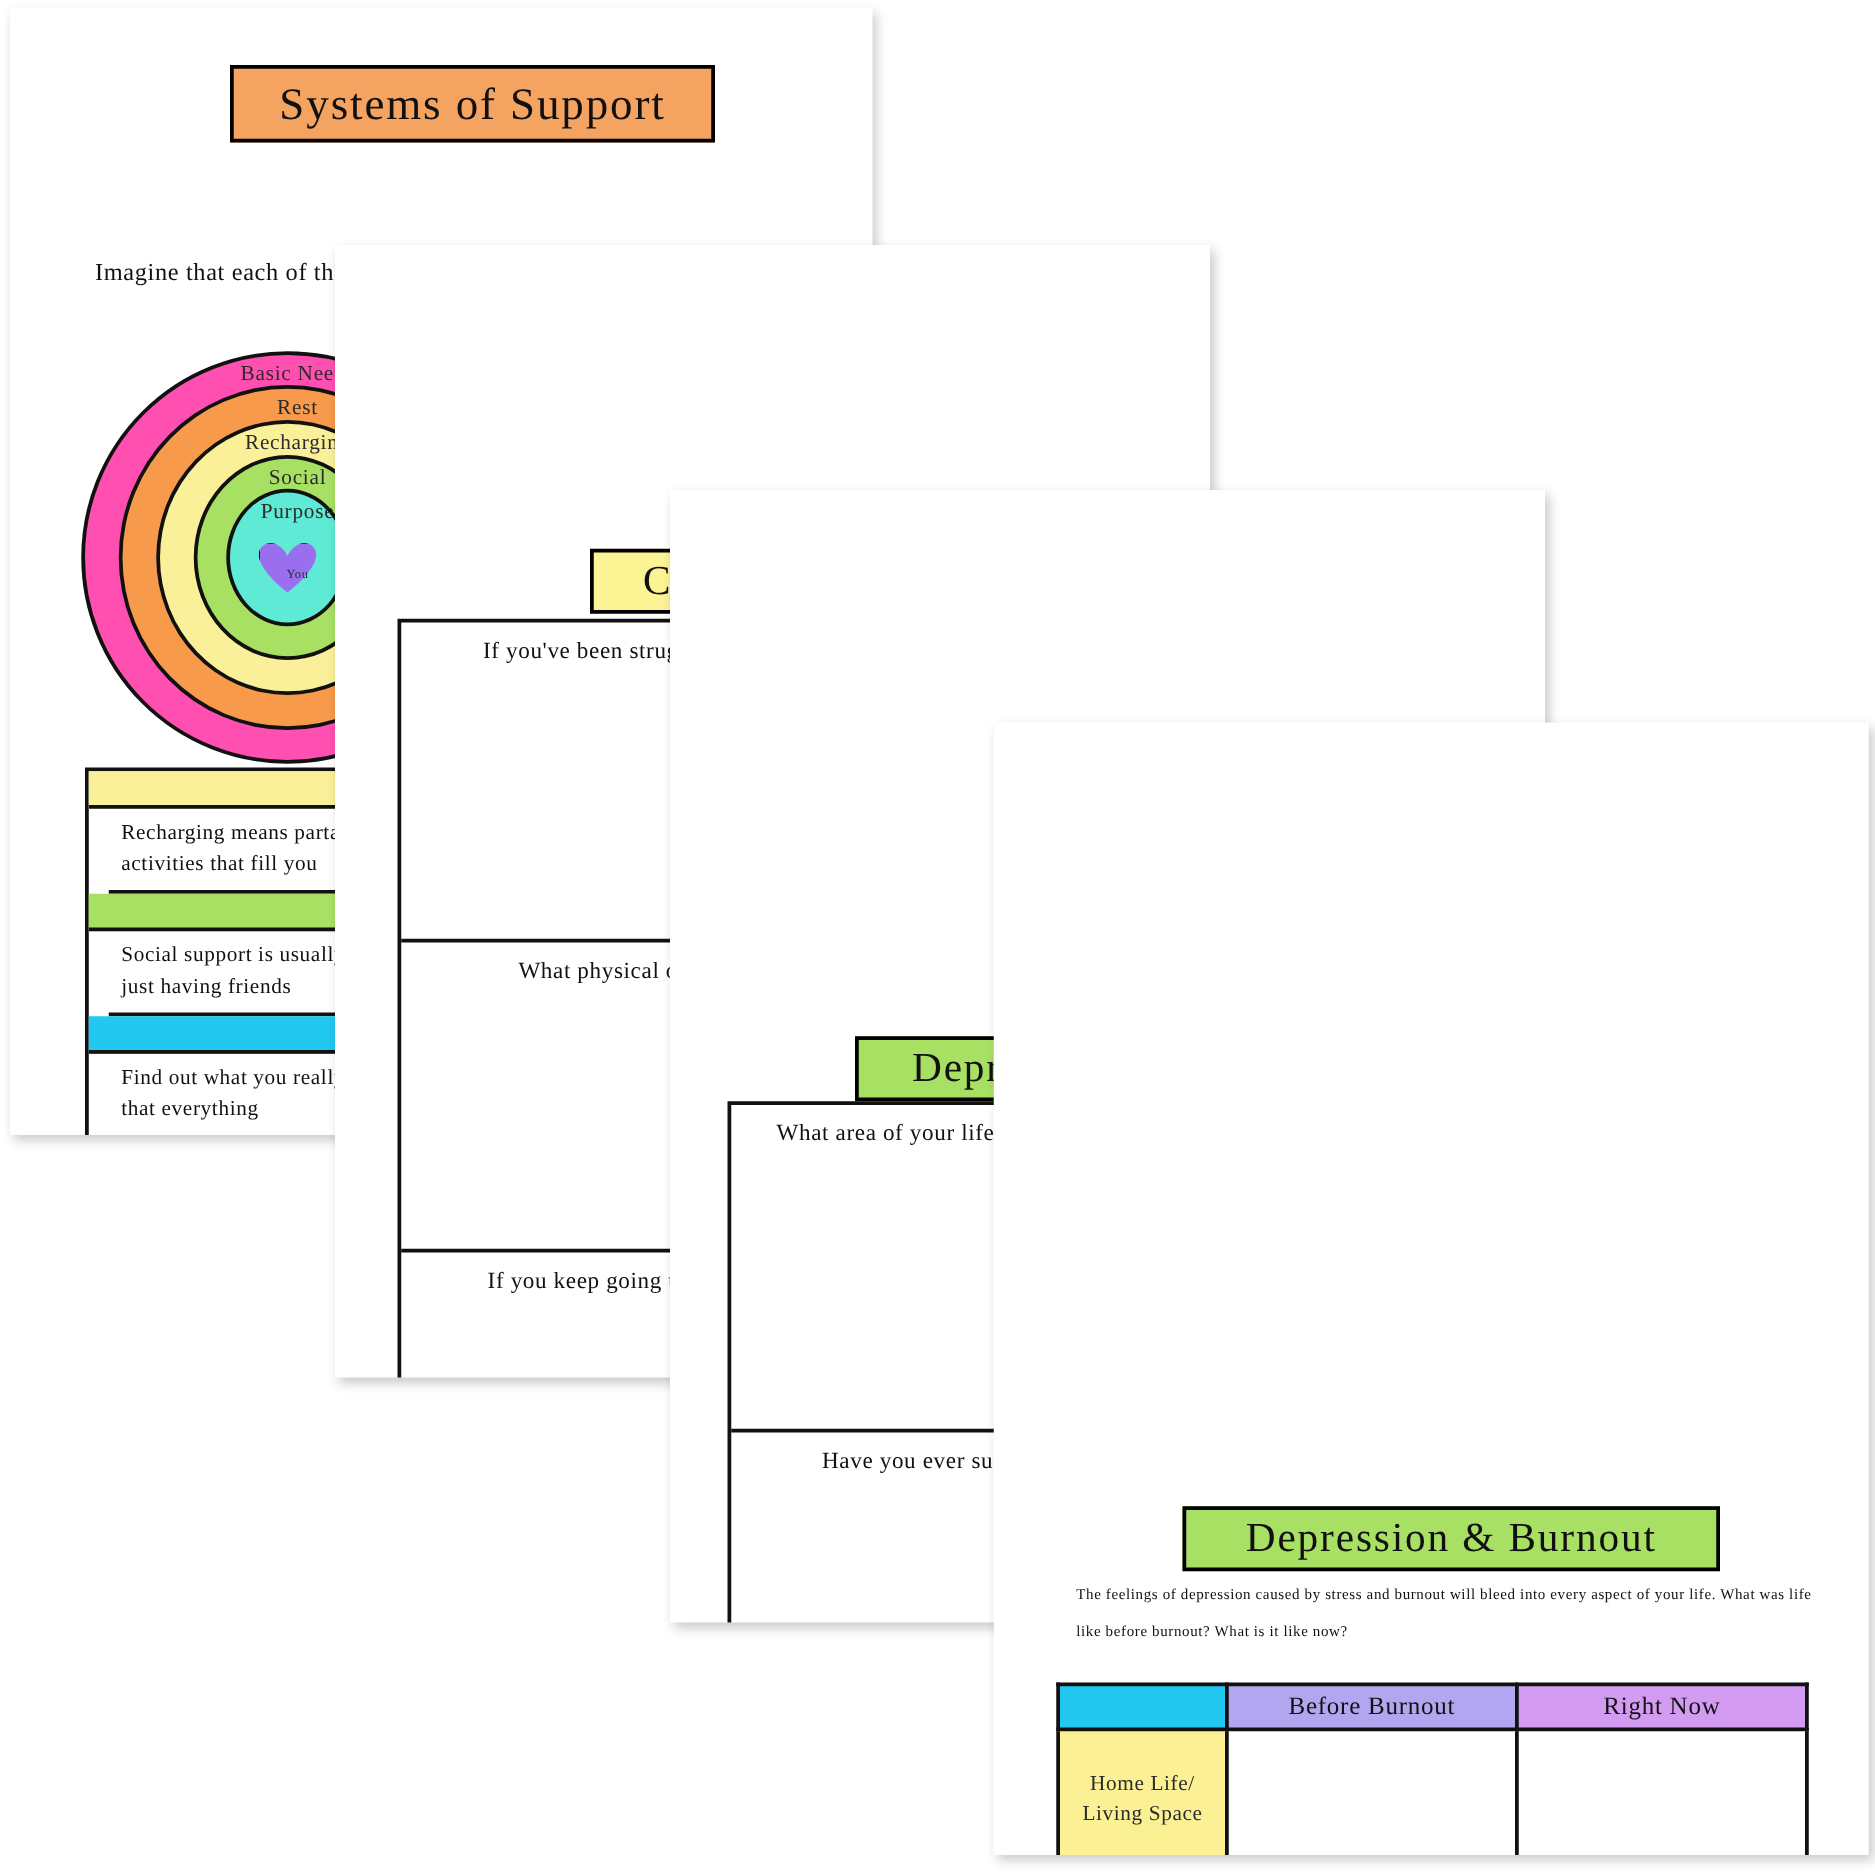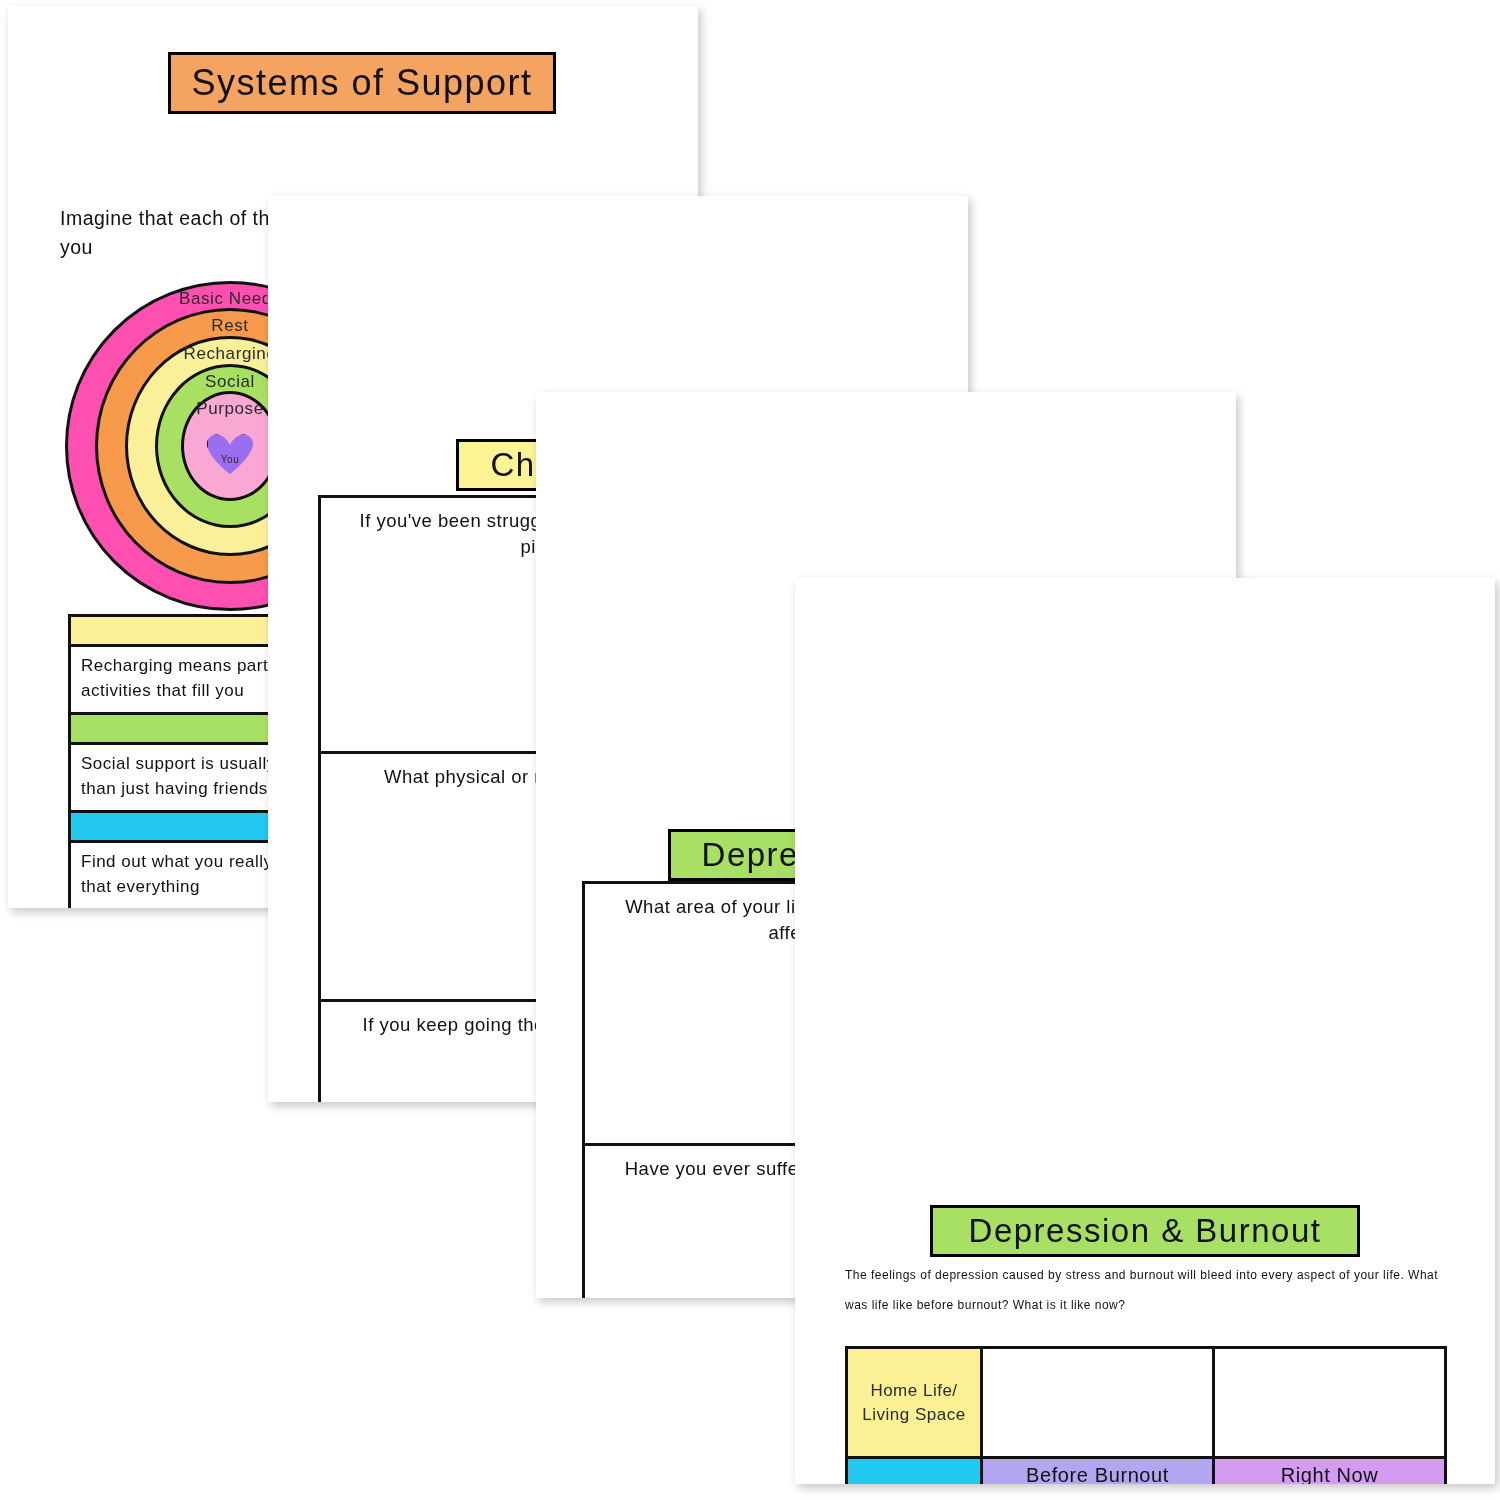--- a/index.html
+++ b/index.html
@@ -15,23 +15,24 @@
   
   .sheet{
     position:absolute;
     background:#fff;
     box-shadow:3px 4px 9px rgba(0,0,0,.22);
     overflow:hidden;
   }
 
   
   .hand{
-    font-family:Liberation Sans, sans-serif;
+    font-family:Liberation Serif, serif;
     letter-spacing:.5px;
     color:#111;
+    margin-left:16px;
   }
 
   
   .banner{
     position:absolute;
     border:3px solid #000;
     box-sizing:border-box;
     display:flex;align-items:center;justify-content:center;
     font-weight:400;
     letter-spacing:1.5px;
@@ -50,21 +51,21 @@
   #rings{position:absolute;left:57px;top:275px;width:330px;height:330px;}
   .ring{
     position:absolute;border-radius:50%;border:3px solid #111;box-sizing:border-box;
     display:flex;justify-content:center;
   }
   .ring span{font-size:17px;letter-spacing:.6px;margin-top:5px;color:#2b2b2b;white-space:nowrap;}
   #ring1{left:0;top:0;width:330px;height:330px;background:#ff4fb0;}
   #ring2{left:30px;top:27px;width:270px;height:276px;background:#f79a4b;}
   #ring3{left:60px;top:55px;width:210px;height:220px;background:#fbf09a;}
   #ring4{left:90px;top:83px;width:150px;height:164px;background:#a8e063;}
-  #ring5{left:116px;top:110px;width:98px;height:110px;background:#f9a8d4;}
+  #ring5{left:116px;top:110px;width:98px;height:110px;background:#5eead4;}
   #heart{
     position:absolute;left:141px;top:148px;width:48px;height:44px;
     display:flex;align-items:flex-end;justify-content:center;
   }
   #heart .hshape{
     position:absolute;left:0;top:4px;width:48px;height:42px;
     background:#9b6ef0;border:2.5px solid #111;
     clip-path:path("M24 41 C 6 27, 1 16, 1 11 C 1 3, 9 0, 14 2 C 19 4, 23 9, 24 12 C 25 9, 29 4, 34 2 C 39 0, 47 3, 47 11 C 47 16, 42 27, 24 41 Z");
   }
   #heart span{position:relative;z-index:2;font-size:10px;color:#2b2b2b;margin-bottom:8px;}
@@ -193,28 +194,28 @@
 
   <div class="sheet" id="page4">
 
     <div class="banner hand" id="p4-banner">Depression &amp; Burnout</div>
 
     <div class="hand" id="p4-intro">The feelings of depression caused by stress and burnout will bleed into every aspect of your life. What was life like before burnout? What is it like now?</div>
 
     <table id="p4-table">
       <tbody>
         <tr>
+          <td class="th-blank"></td>
+          <td class="th-cell hand" style="background:#b3a6f0">Before Burnout</td>
+          <td class="th-cell hand" style="background:#d39bf2">Right Now</td>
+        </tr>
+
+        <tr>
           <td class="rowlabel hand" style="background:#fbf094">Home Life/ Living Space</td>
           <td class="rowcell"></td>
           <td class="rowcell"></td>
         </tr>
 
-        <tr>
-          <td class="th-blank"></td>
-          <td class="th-cell hand" style="background:#b3a6f0">Before Burnout</td>
-          <td class="th-cell hand" style="background:#d39bf2">Right Now</td>
-        </tr>
-
       </tbody>
     </table>
   </div>
 
 </div>
 
 </body></html>

